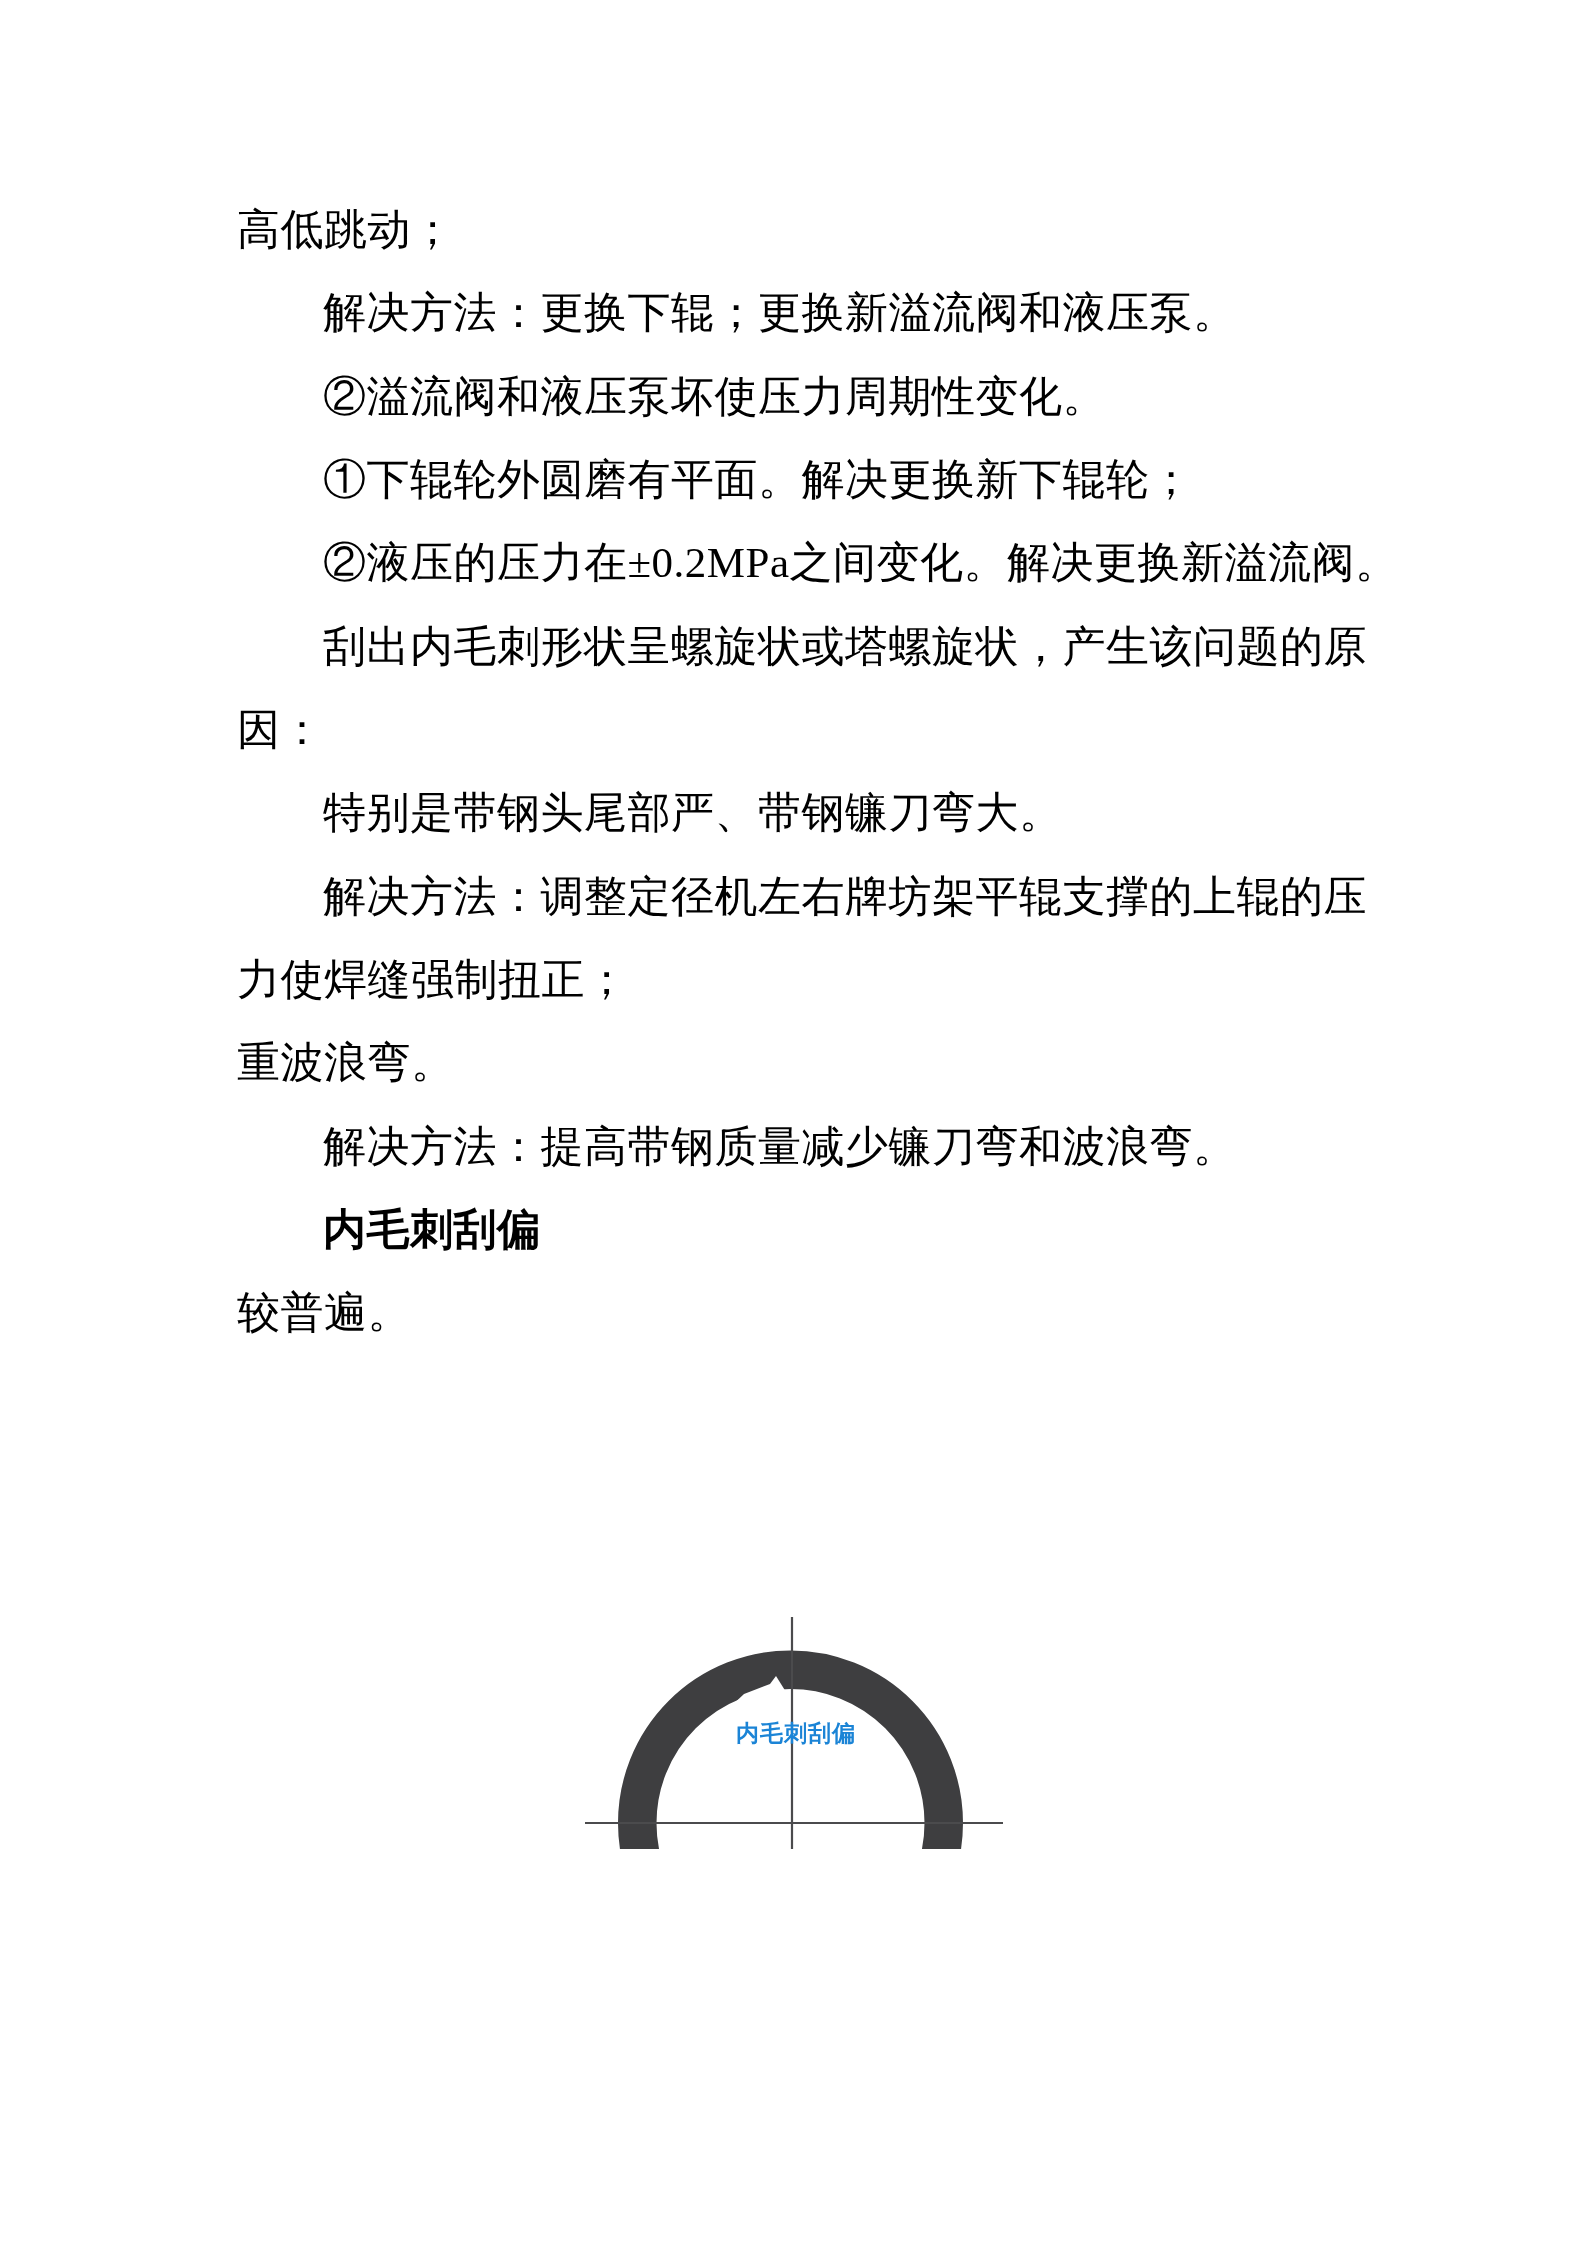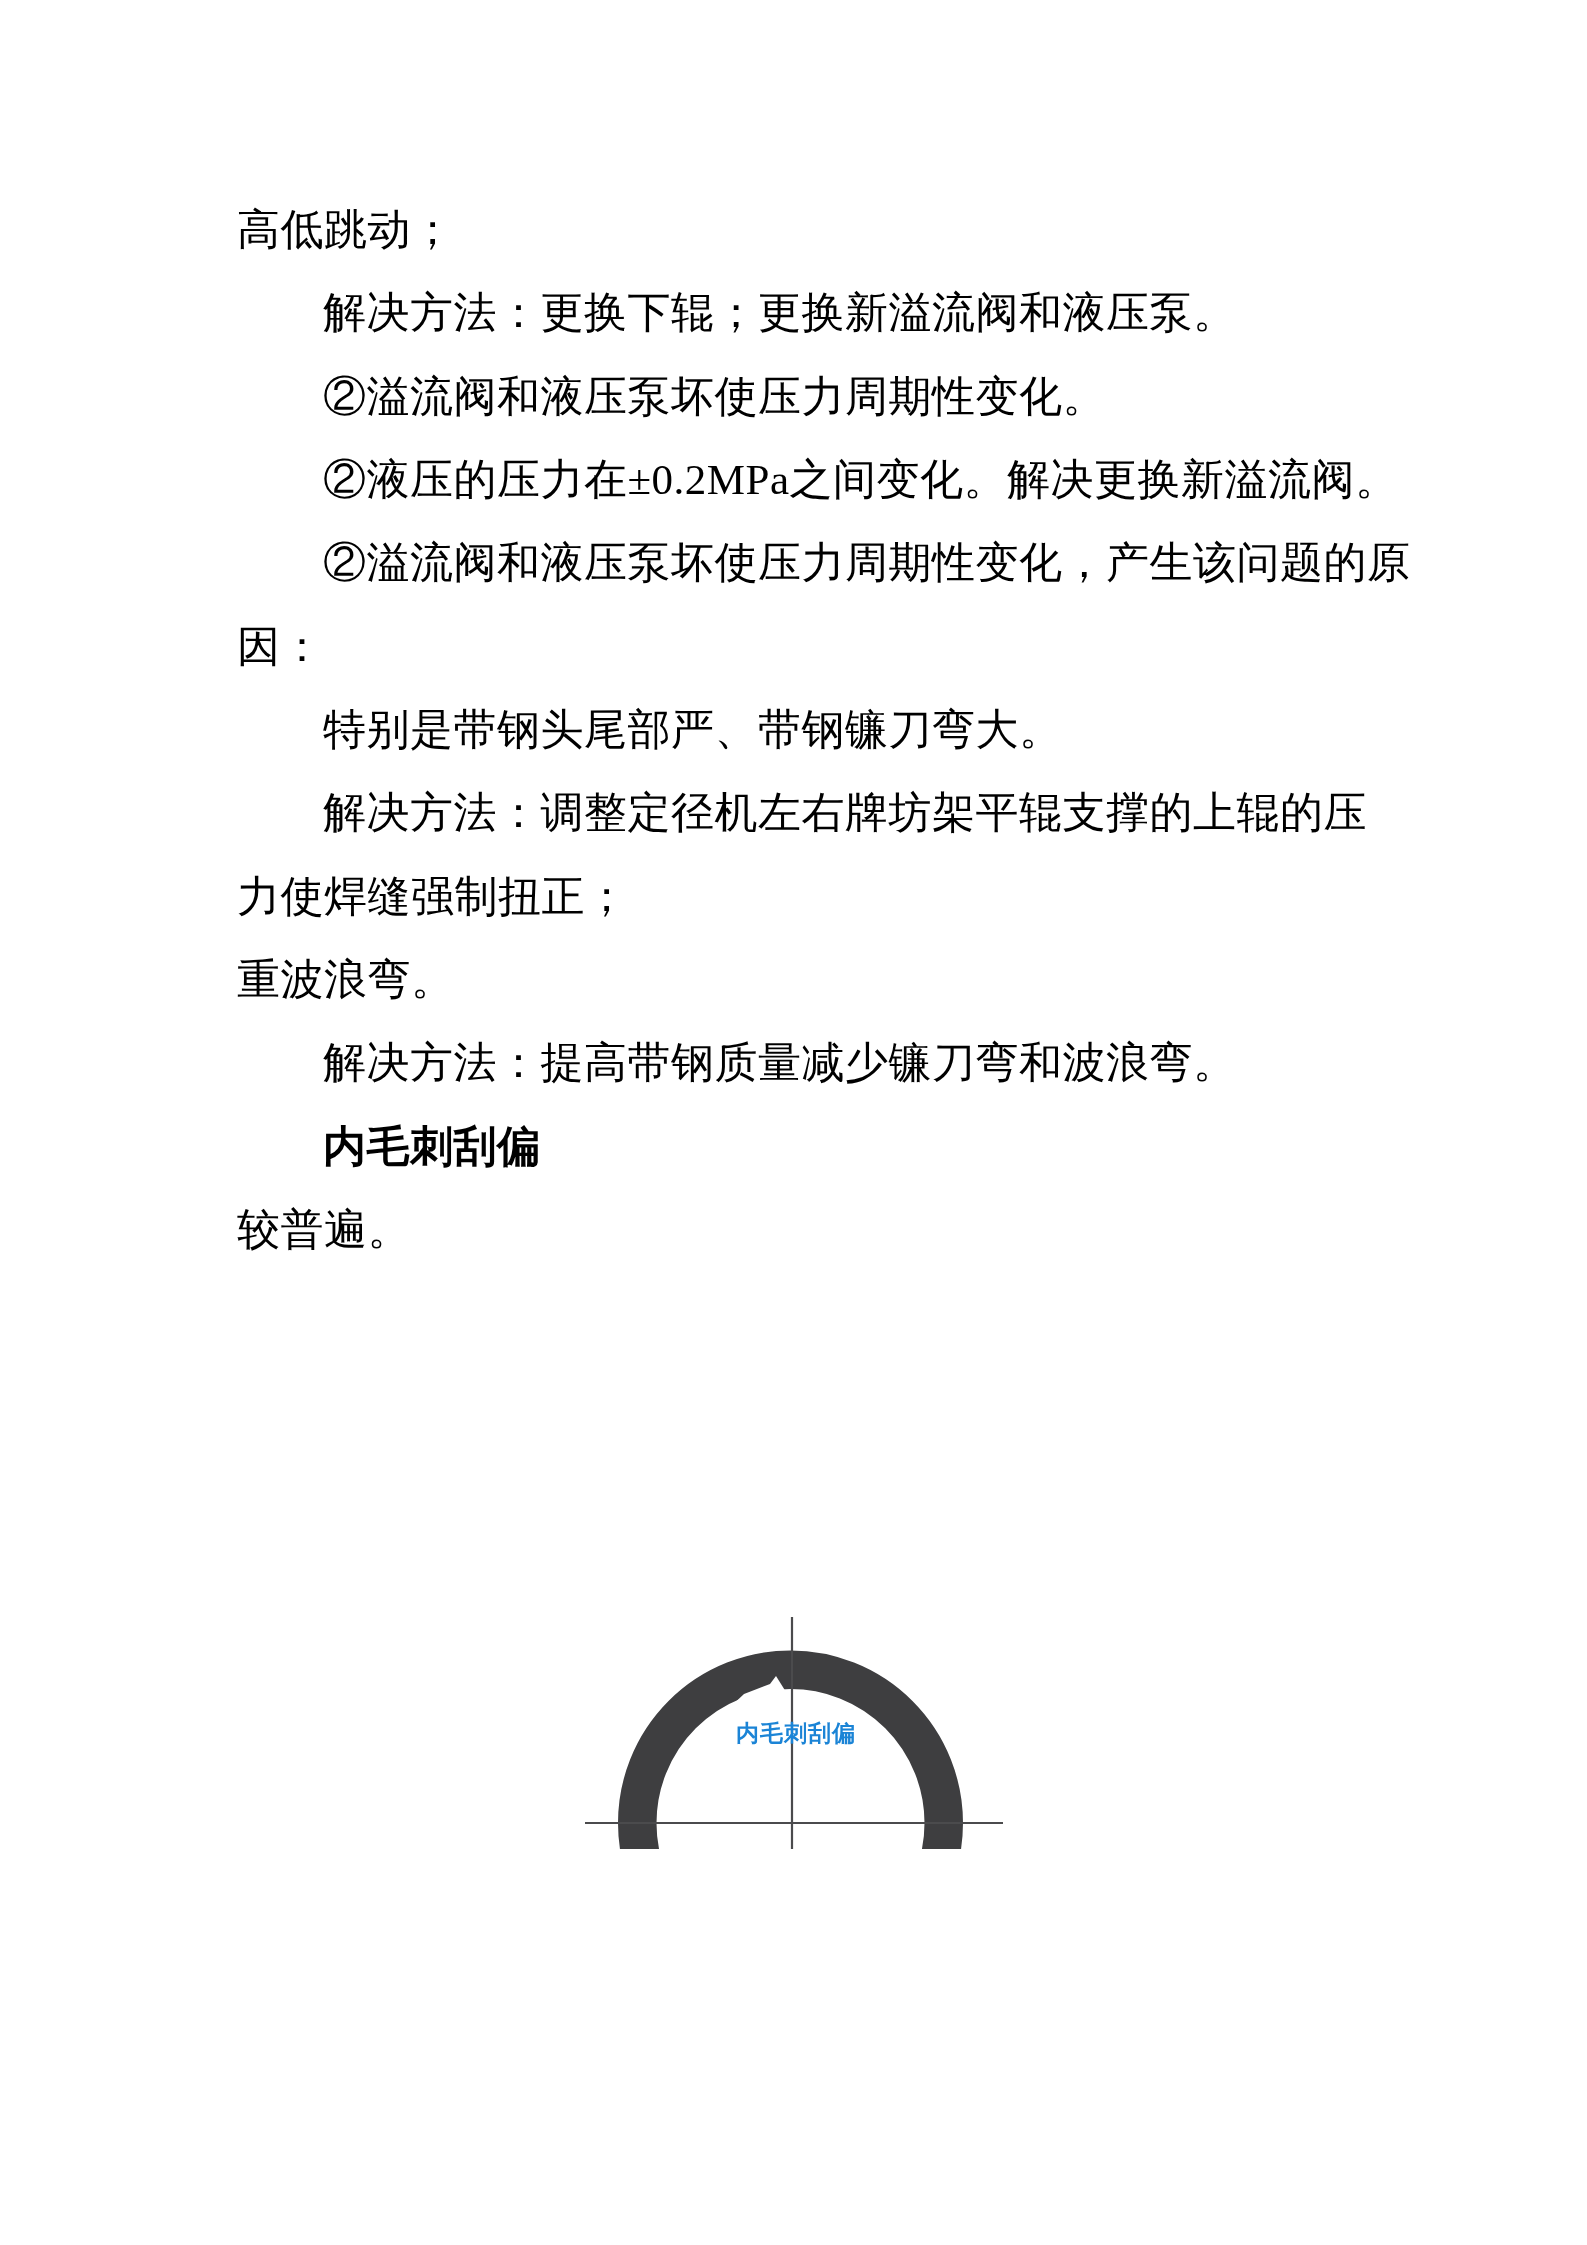--- a/index.html
+++ b/index.html
@@ -22,22 +22,23 @@
 </style>
 </head>
 <body>
 
 <div class="page">
 
   <div class="textblock">
     <div class="line">高低跳动；</div>
     <div class="line indent">解决方法：更换下辊；更换新溢流阀和液压泵。</div>
     <div class="line indent">②溢流阀和液压泵坏使压力周期性变化。</div>
+    <div class="line indent">①下辊轮外圆磨有平面。解决更换新下辊轮；</div>
     <div class="line indent">②液压的压力在±0.2MPa之间变化。解决更换新溢流阀。</div>
-    <div class="line indent">②溢流阀和液压泵坏使压力周期性变化，产生该问题的原</div>
+    <div class="line indent">刮出内毛刺形状呈螺旋状或塔螺旋状，产生该问题的原</div>
     <div class="line">因：</div>
     <div class="line indent">特别是带钢头尾部严、带钢镰刀弯大。</div>
     <div class="line indent">解决方法：调整定径机左右牌坊架平辊支撑的上辊的压</div>
     <div class="line">力使焊缝强制扭正；</div>
     <div class="line">重波浪弯。</div>
     <div class="line indent">解决方法：提高带钢质量减少镰刀弯和波浪弯。</div>
     <div class="line indent bold">内毛刺刮偏</div>
     <div class="line">较普遍。</div>
   </div>
 

